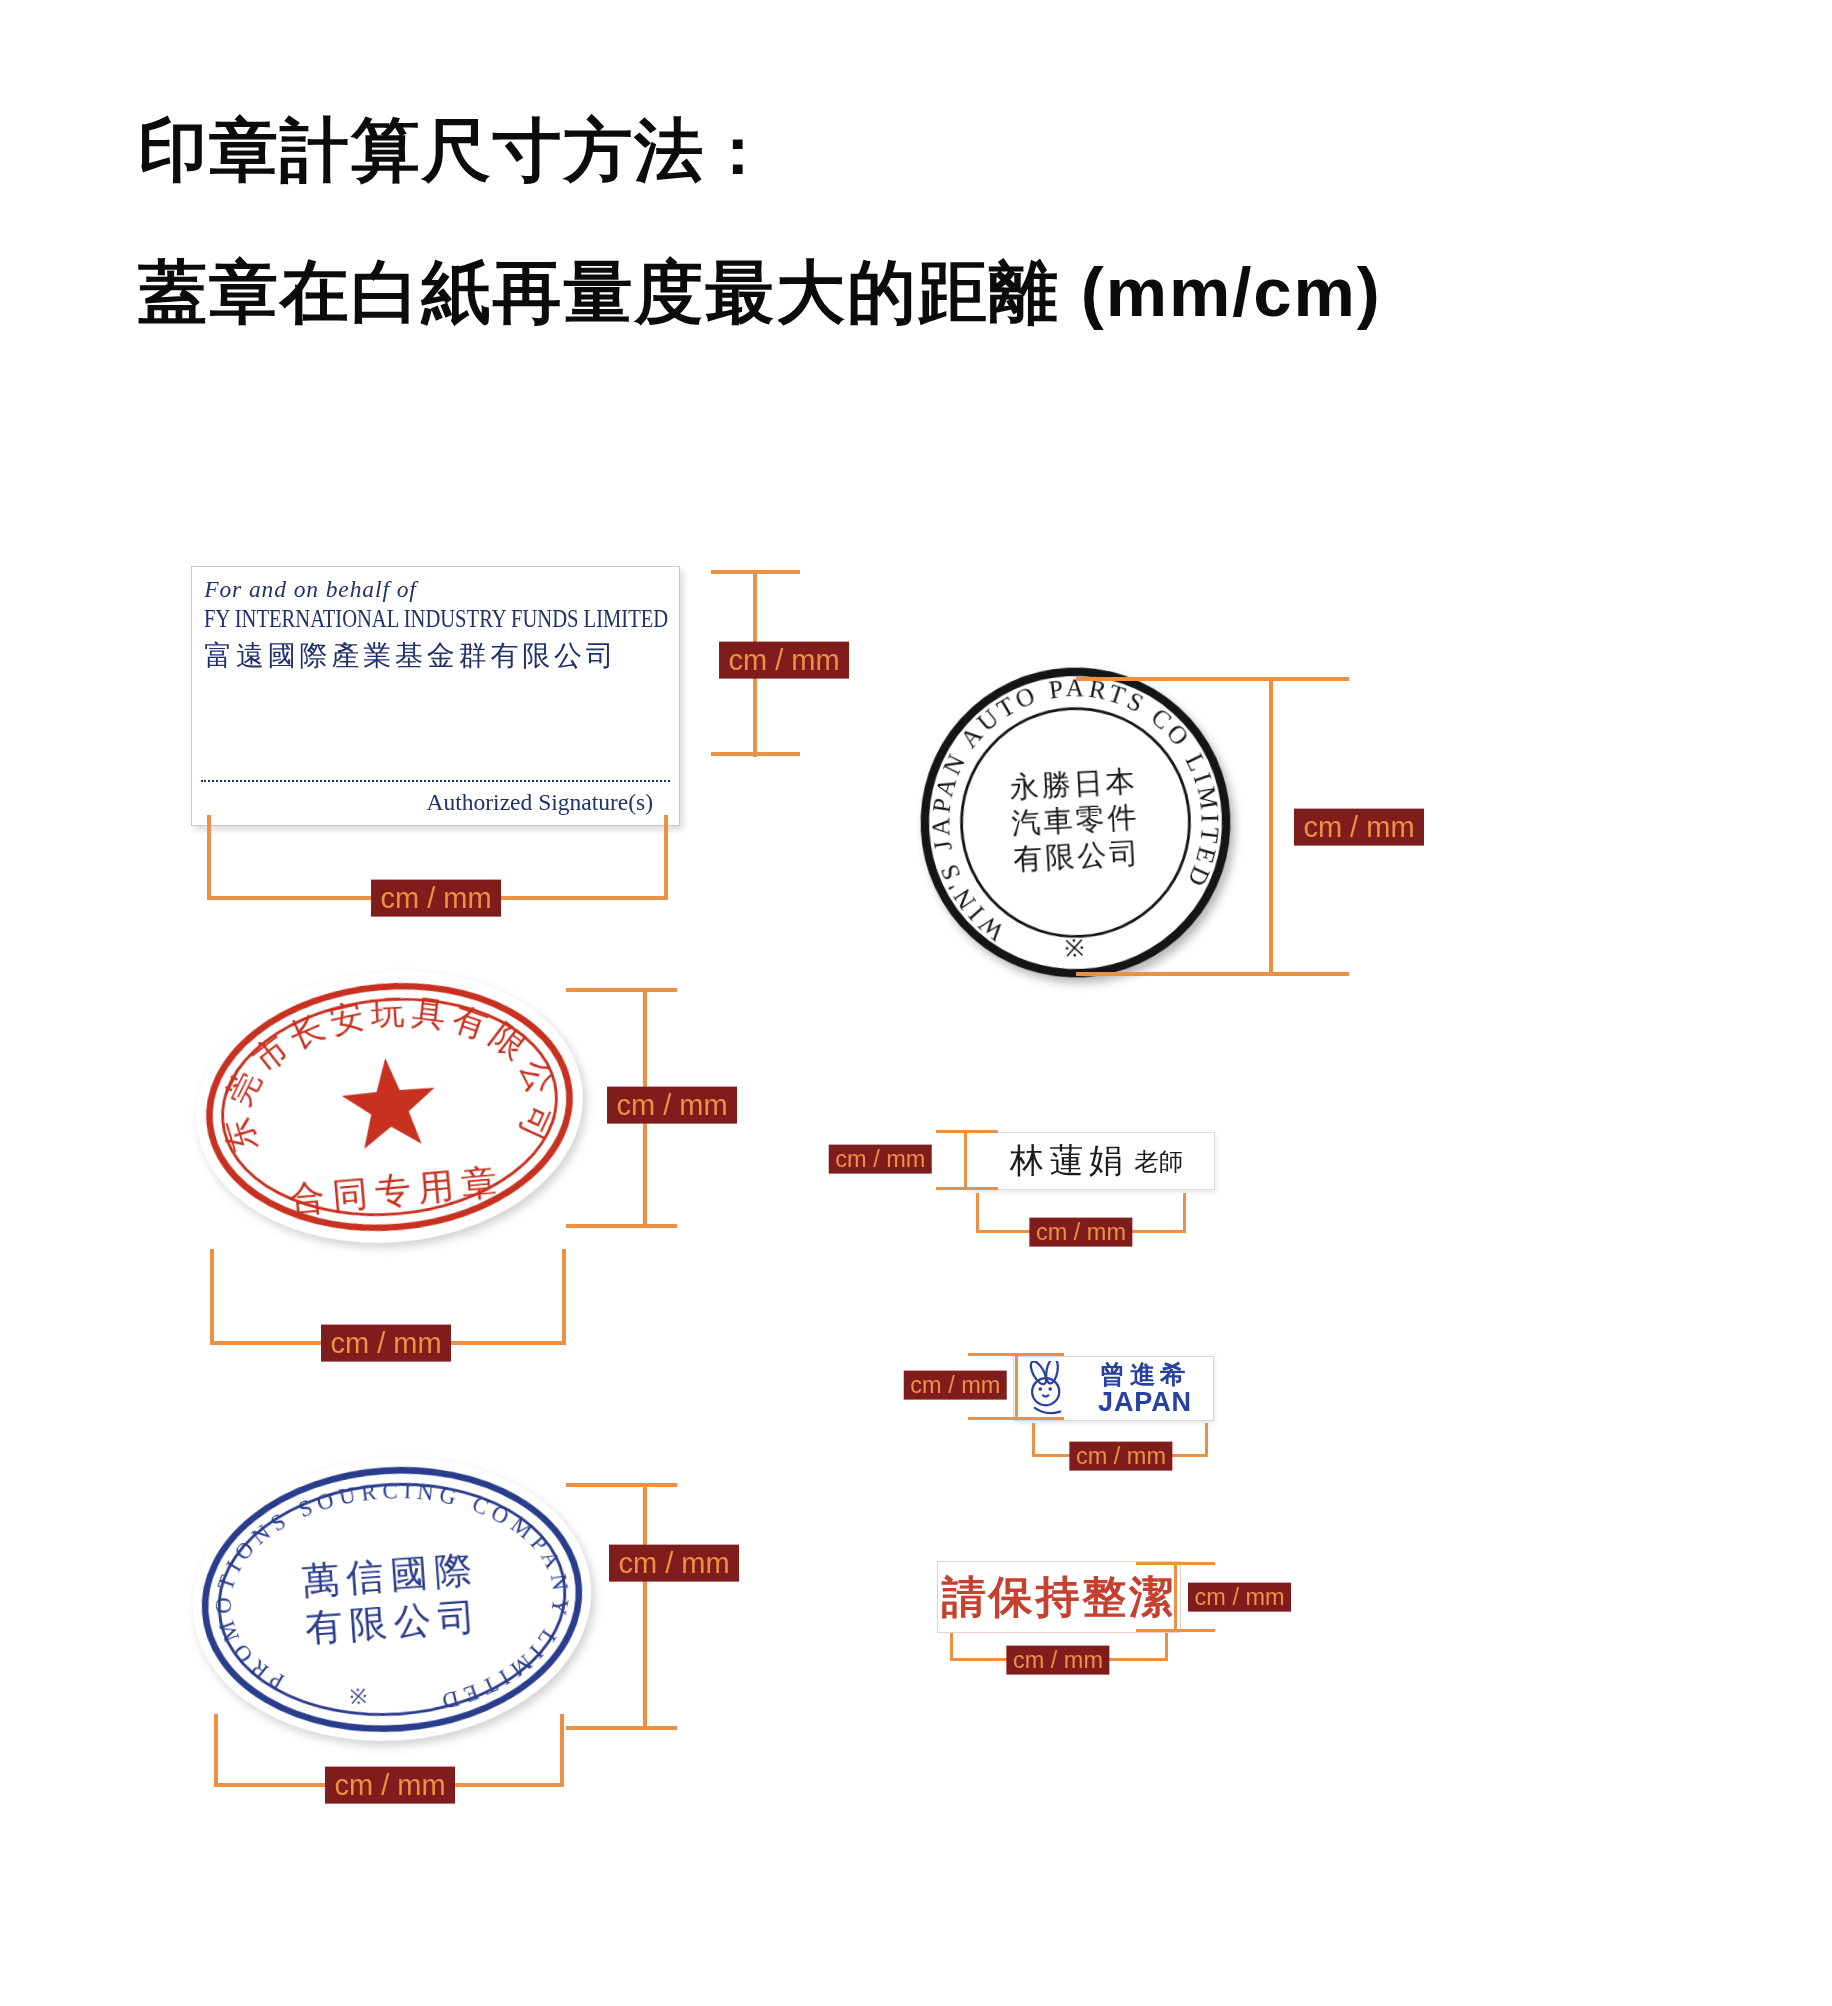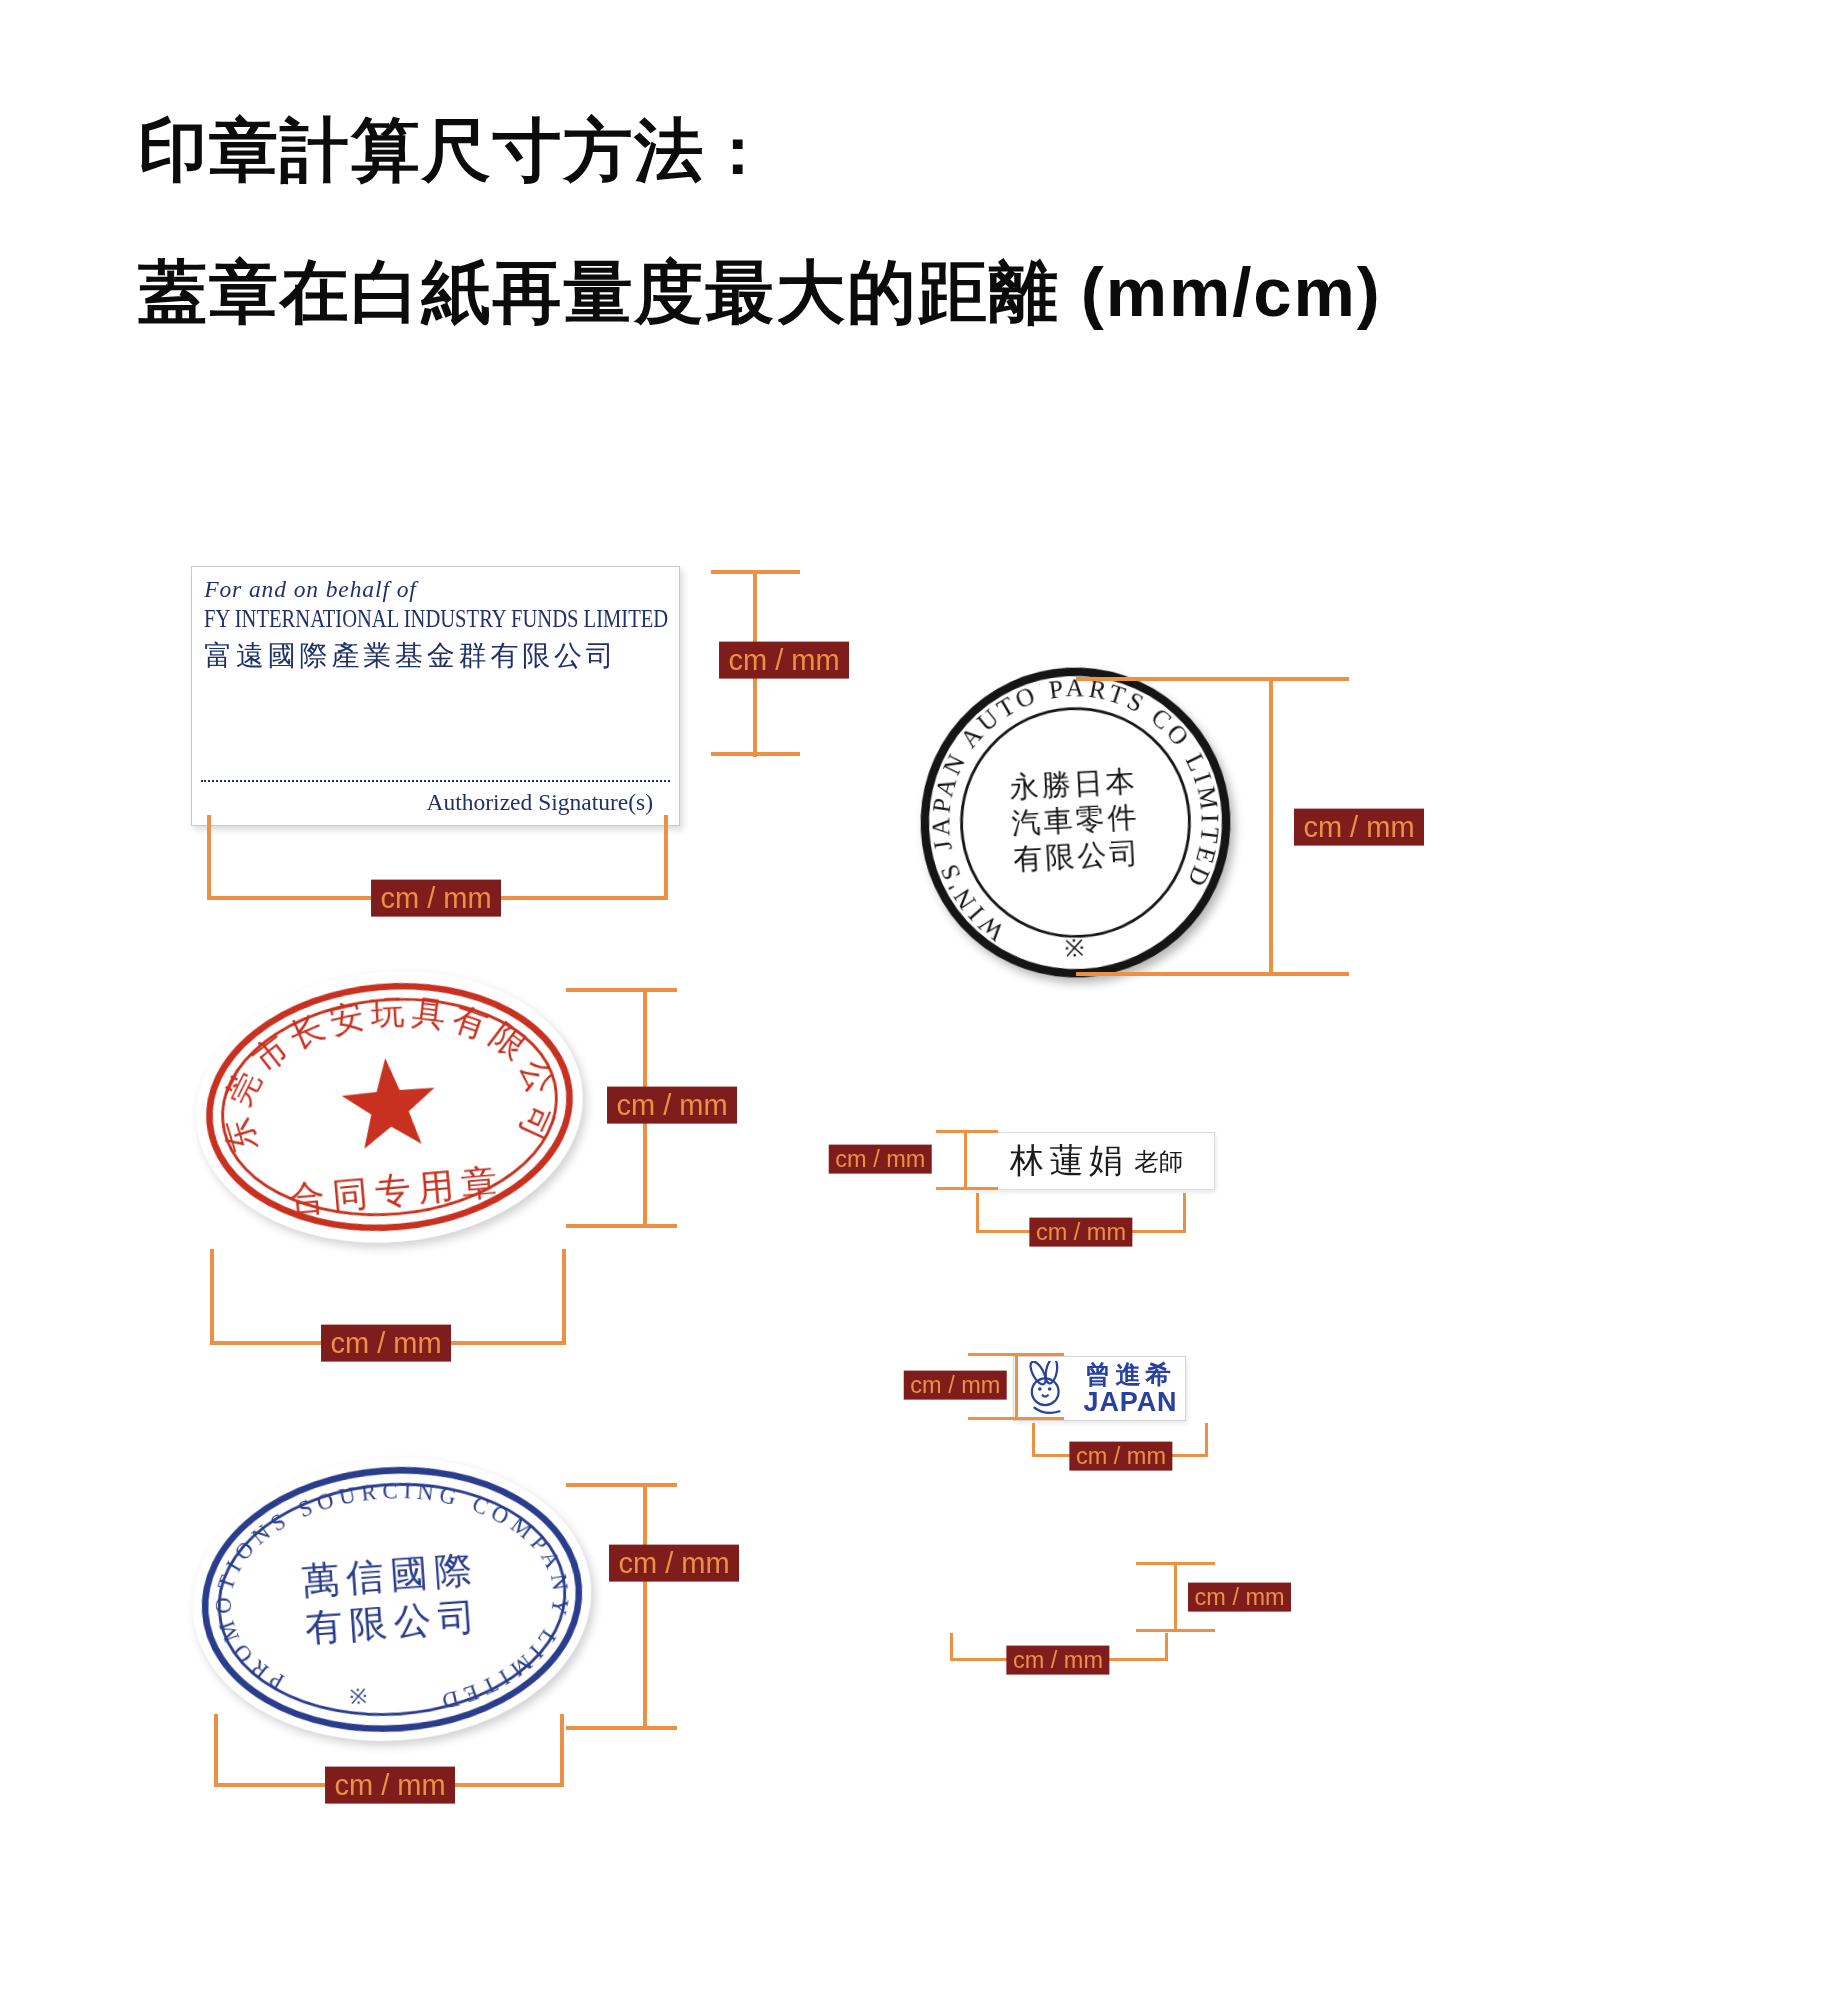--- a/index.html
+++ b/index.html
@@ -60,21 +60,21 @@
     position:absolute; left:966px; top:1132px; width:249px; height:58px; z-index:1;
     background:#fff; border:0.9px solid #dcdcdc; box-shadow:1.9px 2.8px 4.7px rgba(0,0,0,.10);
     display:flex; align-items:center; justify-content:center;
     font-family:"Liberation Serif", serif; color:#1c1c1c;
   }
   .teacher-name { font-size:34px; letter-spacing:5.6px; white-space:nowrap;margin-left:12px; }
   .teacher-suffix { font-size:24.5px; margin-left:5.6px; white-space:nowrap; }
 
   
   .stamp-samuel {
-    position:absolute; left:1013px; top:1356px; width:173px; height:65px; z-index:1;
+    position:absolute; left:1013px; top:1356px; width:201px; height:65px; z-index:1;
     background:#fff; border:0.9px solid #d6d6d6; box-shadow:1.9px 2.8px 4.7px rgba(0,0,0,.10);
     display:flex; align-items:center; padding:2.8px 7.5px; gap:12px;
   }
   .samuel-col { display:flex; flex-direction:column; align-items:center; flex:1; line-height:1.05; }
   .samuel-cn { font-size:25.4px; color:#2840A0; letter-spacing:4.7px; font-weight:bold; white-space:nowrap; }
   .samuel-en { font-size:27px; color:#2840A0; font-weight:bold; letter-spacing:0.9px; white-space:nowrap; }
 
   
   .stamp-clean {
     position:absolute; left:937px; top:1561px; z-index:1;
@@ -209,20 +209,21 @@
 
   <div class="d" style="left:643px;top:1485px;width:3.8px;height:245px;"></div>
   <div class="d" style="left:566px;top:1483px;width:111px;height:3.8px;"></div>
   <div class="d" style="left:566px;top:1726px;width:111px;height:3.8px;"></div>
   <div class="dlab" style="left:674px;top:1563px;">cm / mm</div>
   <div class="d" style="left:214px;top:1783px;width:350px;height:3.8px;"></div>
   <div class="d" style="left:214px;top:1714px;width:3.8px;height:73px;"></div>
   <div class="d" style="left:560px;top:1714px;width:3.8px;height:73px;"></div>
   <div class="dlab" style="left:390px;top:1785px;">cm / mm</div>
 
+  <div class="stamp-clean">請保持整潔</div>
 
   <div class="d" style="left:1174px;top:1564px;width:2.8px;height:68px;"></div>
   <div class="d" style="left:1136px;top:1562px;width:79px;height:2.8px;"></div>
   <div class="d" style="left:1136px;top:1629px;width:79px;height:2.8px;"></div>
   <div class="dlab sm pin-right" style="left:1188px;top:1597px;">cm / mm</div>
   <div class="d" style="left:950px;top:1658px;width:218px;height:2.8px;"></div>
   <div class="d" style="left:950px;top:1633px;width:2.8px;height:28px;"></div>
   <div class="d" style="left:1165px;top:1633px;width:2.8px;height:28px;"></div>
   <div class="dlab sm" style="left:1058px;top:1660px;">cm / mm</div>
 

